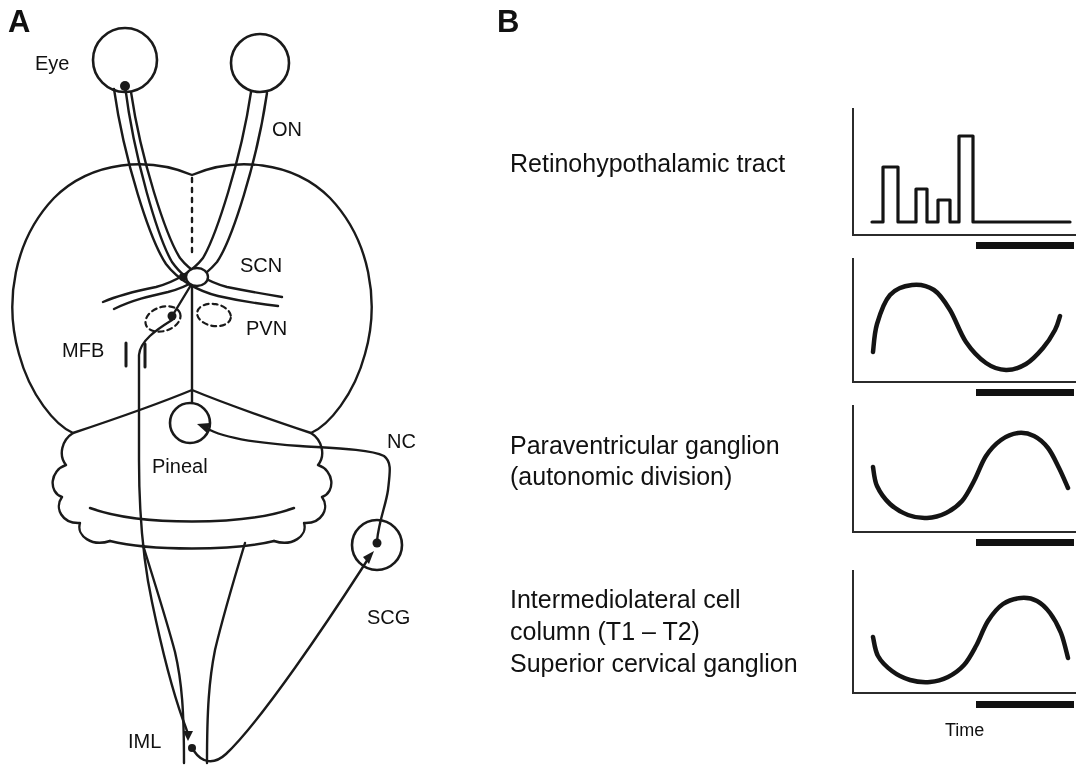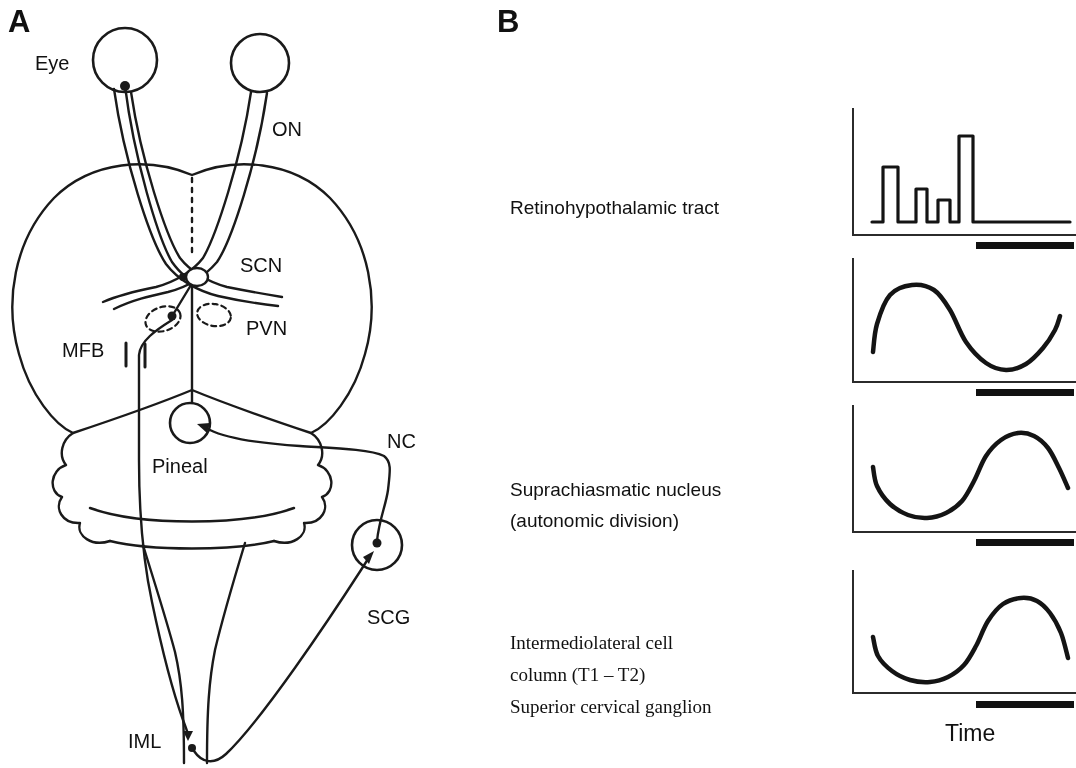--- a/index.html
+++ b/index.html
@@ -7,25 +7,25 @@
     position:relative;width:1076px;height:768px;background:#fff;overflow:hidden;
     font-family:"Liberation Sans","DejaVu Sans",sans-serif;color:#111;
   }
   .panel-letter{
     position:absolute;font-size:31px;font-weight:bold;letter-spacing:0.5px;
   }
   .anat-lbl{
     position:absolute;font-size:20px;white-space:nowrap;
   }
   .row-label{
-    position:absolute;left:510px;width:330px;font-size:19px;line-height:31px;margin-top:44px;
+    position:absolute;left:510px;width:330px;font-size:25px;line-height:31px;
   }
-  .row-label.triple{line-height:32px;font-family:Liberation Serif, serif;}
+  .row-label.triple{line-height:32px;}
   .time-lbl{
-    position:absolute;font-size:23px;
+    position:absolute;font-size:18px;
   }
   .plot{position:absolute;left:846px;width:232px;height:158px;}
   .plot .axis{stroke:#2b2b2b;stroke-width:2;fill:none;}
   .plot .trace{stroke:#141414;fill:none;stroke-linecap:round;stroke-linejoin:round;}
   .plot .darkbar{fill:#111;}
   svg.brain{position:absolute;left:0;top:0;}
   svg.brain path, svg.brain line, svg.brain circle, svg.brain ellipse{vector-effect:none;}
 </style>
 </head>
 <body>
@@ -96,21 +96,21 @@
   <div class="anat-lbl" style="left:387px;top:430px">NC</div>
   <div class="anat-lbl" style="left:367px;top:606px">SCG</div>
   <div class="anat-lbl" style="left:128px;top:730px">IML</div>
 
   <div class="panel-letter" style="left:497px;top:4px">B</div>
 
   <div class="row-label" style="top:148px">
     <div>Retinohypothalamic tract</div>
   </div>
   <div class="row-label" style="top:430px">
-    <div>Suprachiasmatic nucleus</div>
+    <div>Paraventricular ganglion</div>
     <div>(autonomic division)</div>
   </div>
   <div class="row-label triple" style="top:583px">
     <div>Intermediolateral cell</div>
     <div>column (T1 – T2)</div>
     <div>Superior cervical ganglion</div>
   </div>
 
   <svg class="plot" style="top:98px" viewBox="0 0 232 158">
     <polyline class="axis" points="7,10 7,137 230,137"></polyline>

